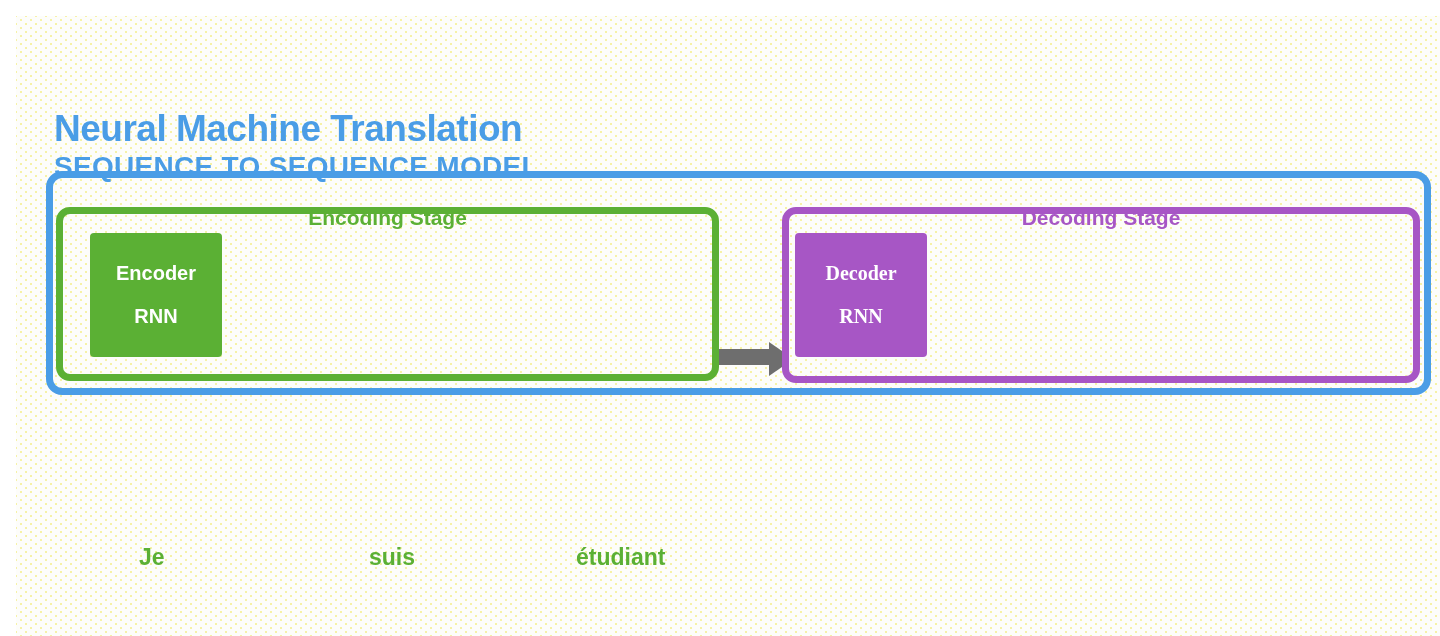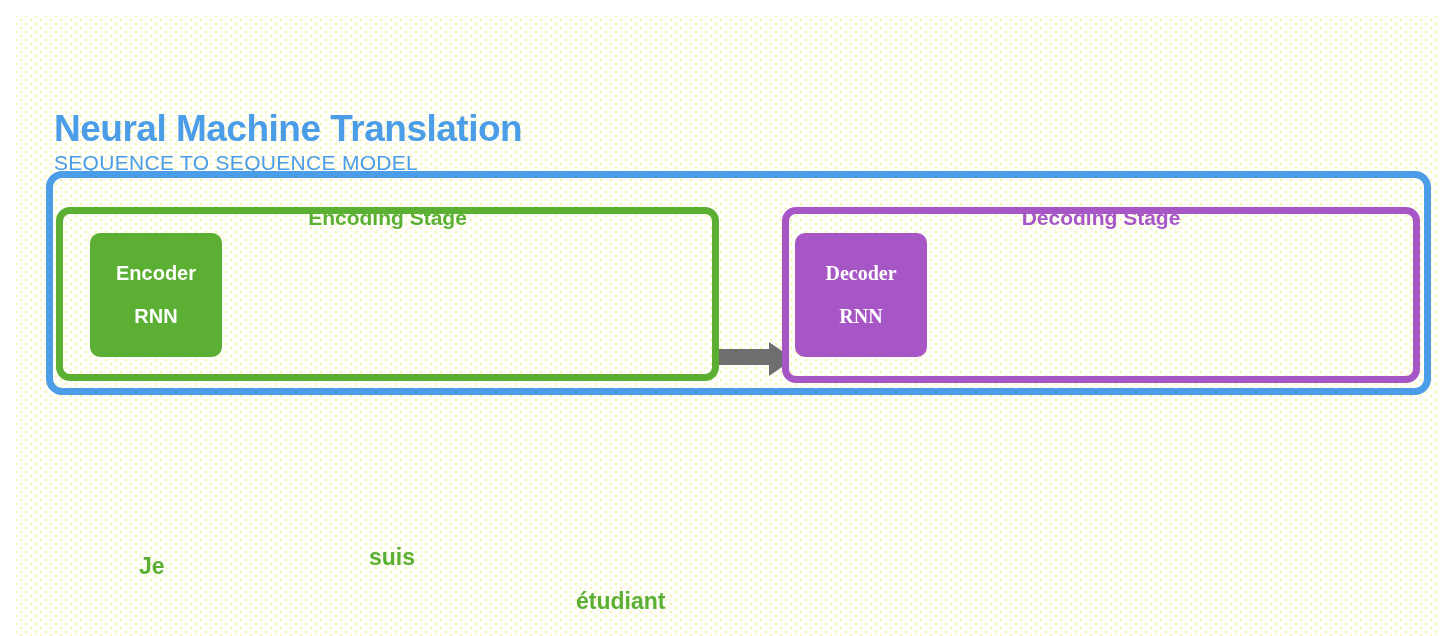--- a/index.html
+++ b/index.html
@@ -31,22 +31,22 @@
     font-weight: bold;
     color: #4a9de6;
     letter-spacing: -0.5px;
     white-space: nowrap;
   }
 
   .subtitle {
     position: absolute;
     left: 30px;
     top: 127px;
-    font-size: 21px;
-    font-weight: normal;
+    font-size: 28px;
+    font-weight: bold;
     color: #4a9de6;
     letter-spacing: 0.3px;
     white-space: nowrap;
   }
 
   .outer-box {
     position: absolute;
     left: 30px;
     top: 155px;
     width: 1385px;
@@ -97,21 +97,21 @@
     top: 191px;
     width: 638px;
     height: 176px;
     border: 7px solid #a756c5;
   }
 
   .rnn-block {
     position: absolute;
     width: 132px;
     height: 124px;
-    border-radius: 10px;
+    border-radius: 4px;
     color: #ffffff;
     font-size: 20px;
     font-weight: bold;
     display: flex;
     flex-direction: column;
     align-items: center;
     justify-content: center;
     line-height: 27px;
     text-align: center;
   }
@@ -154,23 +154,23 @@
   .word {
     position: absolute;
     top: 518px;
     font-size: 23px;
     font-weight: bold;
     color: #5bb034;
     line-height: 30px;
     white-space: nowrap;
   }
 
-  .word.w0 { left: 115px; margin-top: 9px; }
+  .word.w0 { left: 115px; }
   .word.w1 { left: 345px; text-align: center; }
-  .word.w2 { left: 552px; margin-top: 44px; }
+  .word.w2 { left: 552px; }
 </style>
 </head>
 <body>
 
 <div class="page">
 
   <div class="title">Neural Machine Translation</div>
 
   <div class="subtitle">SEQUENCE TO SEQUENCE MODEL</div>
 

